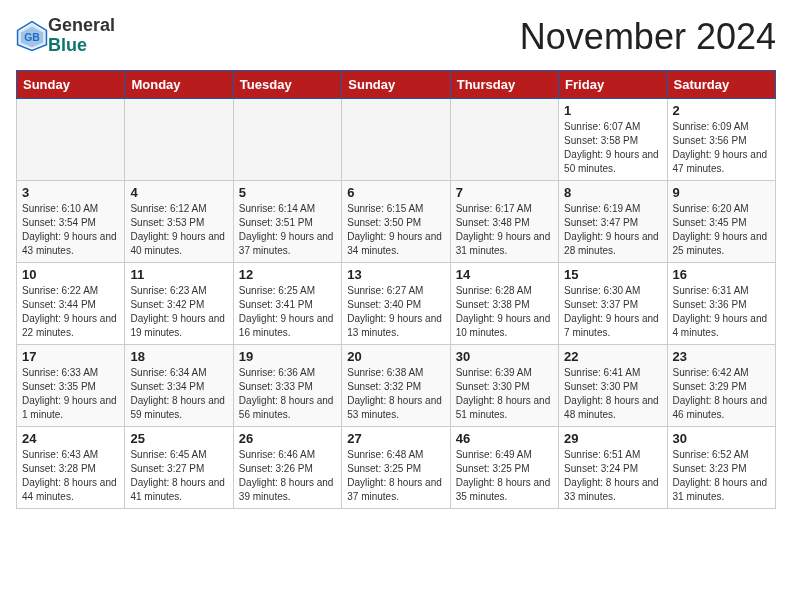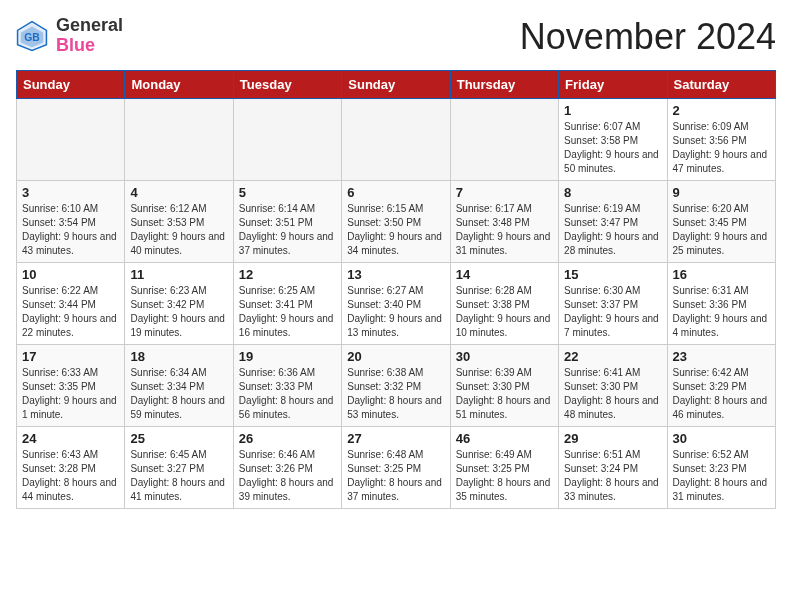--- a/index.html
+++ b/index.html
@@ -12,36 +12,36 @@
     }
     .header-area {
       display: flex;
       justify-content: space-between;
       align-items: flex-start;
       margin-bottom: 12px;
     }
     .logo {
       display: flex;
       align-items: center;
-      gap: 8px;
+      gap: 0;
     }
     .logo-text {
       display: flex;
       flex-direction: column;
       line-height: 1.1;
     }
     .logo-general {
       font-size: 18px;
       font-weight: bold;
       color: #333;
     }
     .logo-blue {
       font-size: 18px;
       font-weight: bold;
-      color: #ec4899;
+      color: #0f766e;
     }
     .logo-icon {
       width: 32px;
       height: 32px;
     }
     .title-area {
       text-align: right;
     }
     .month-title {
       font-size: 36px;

